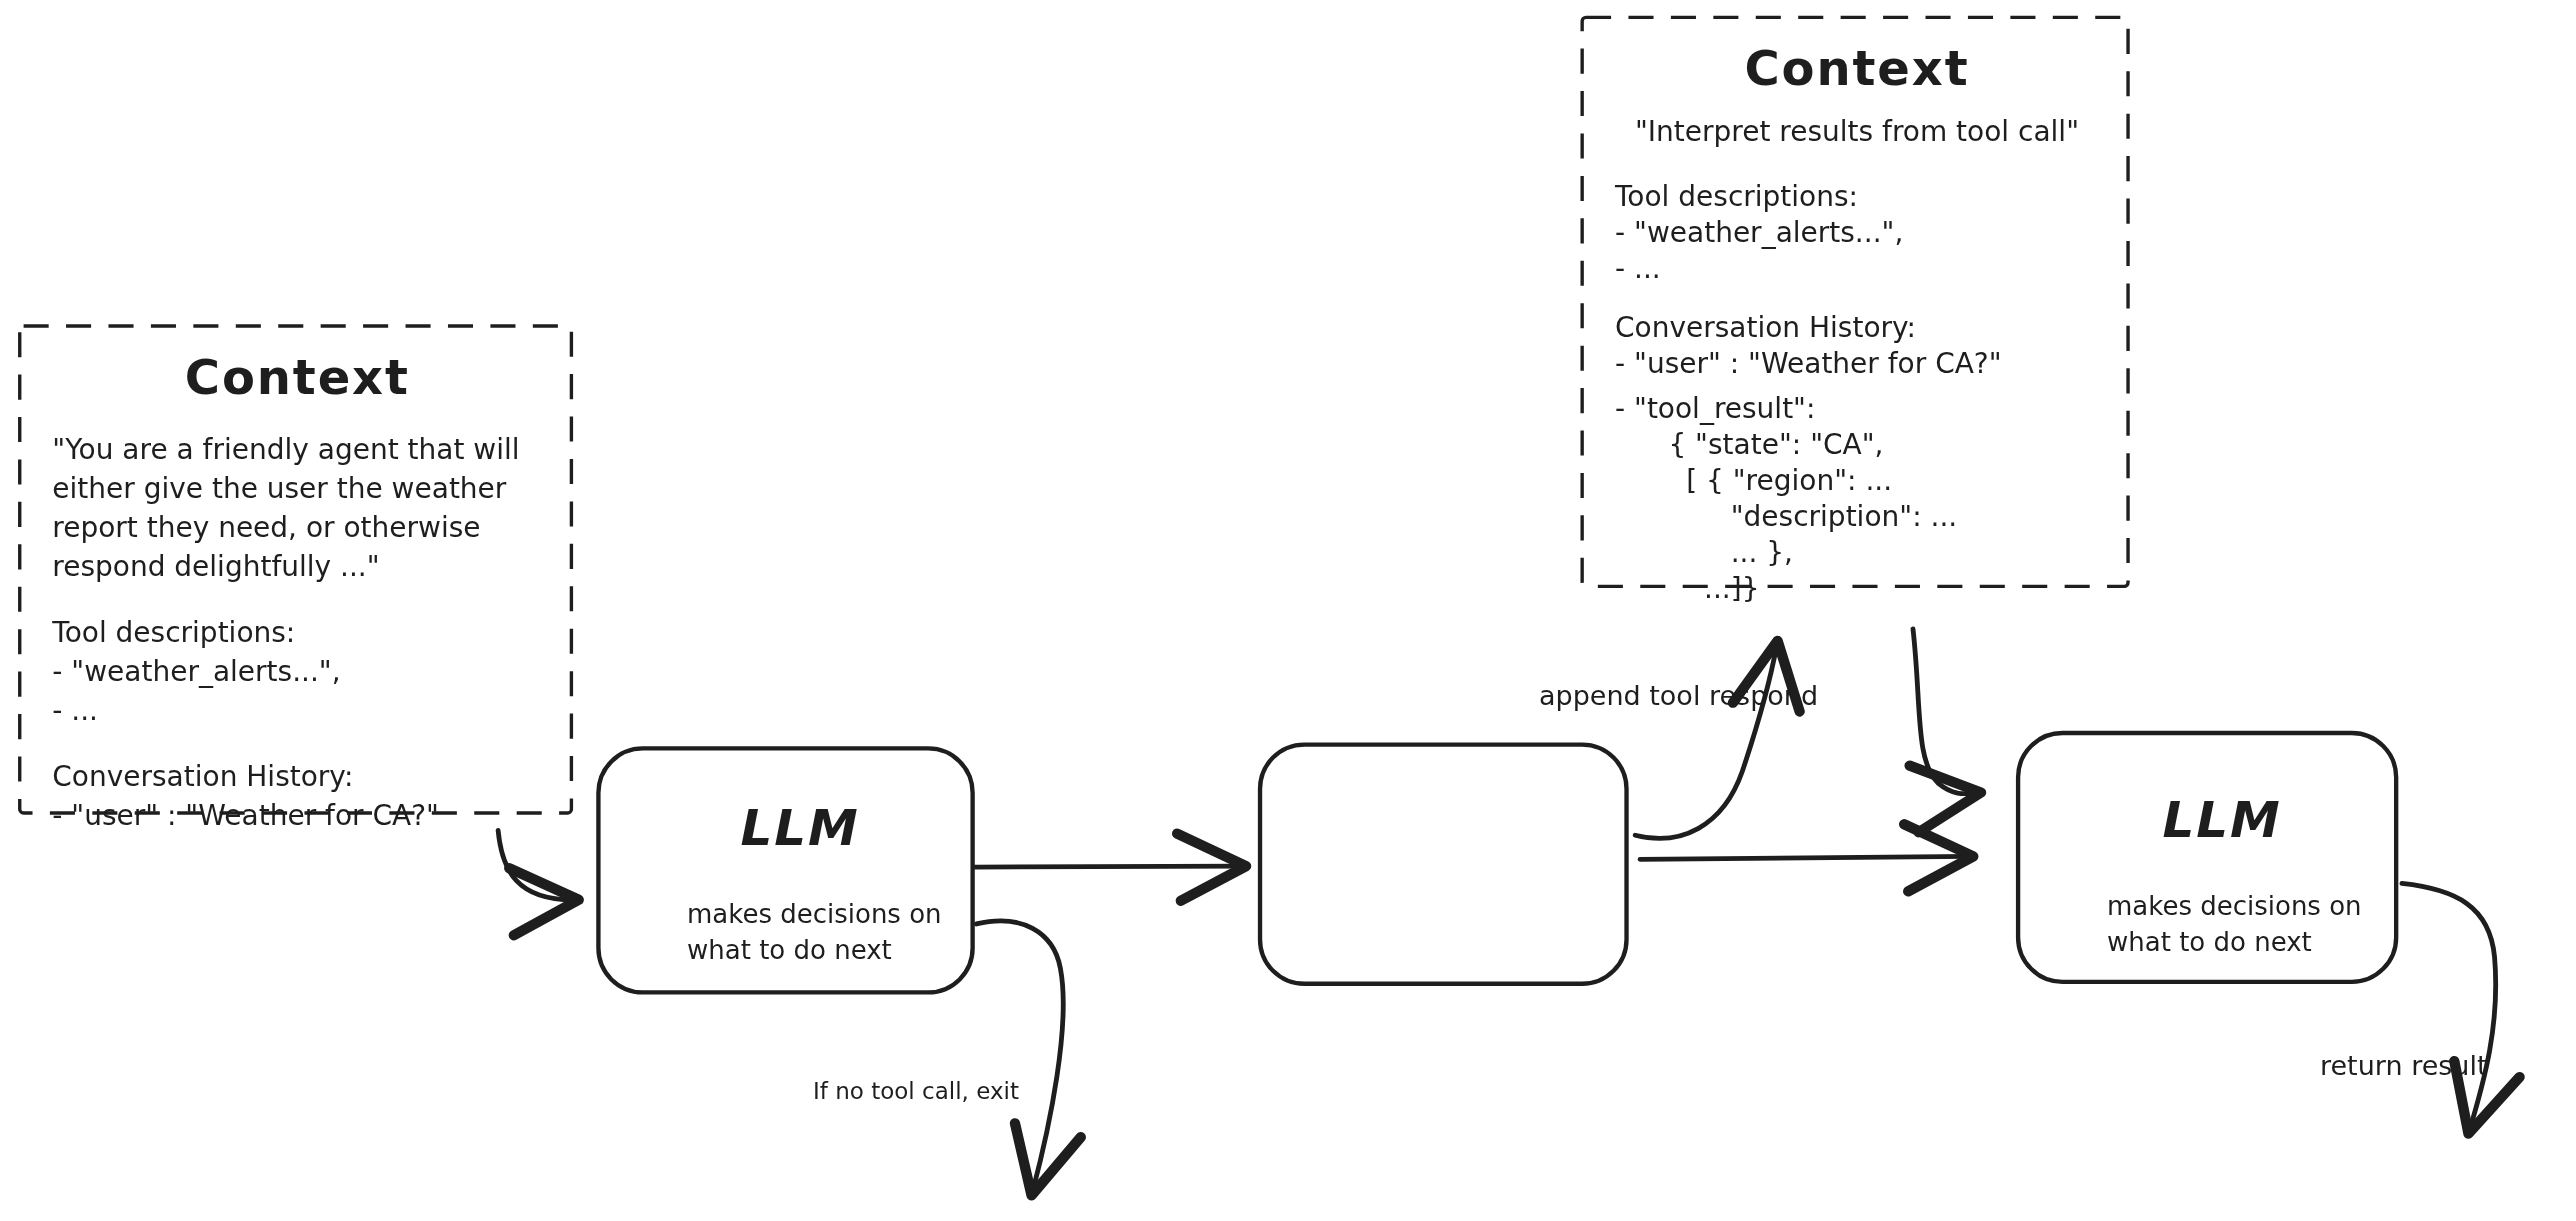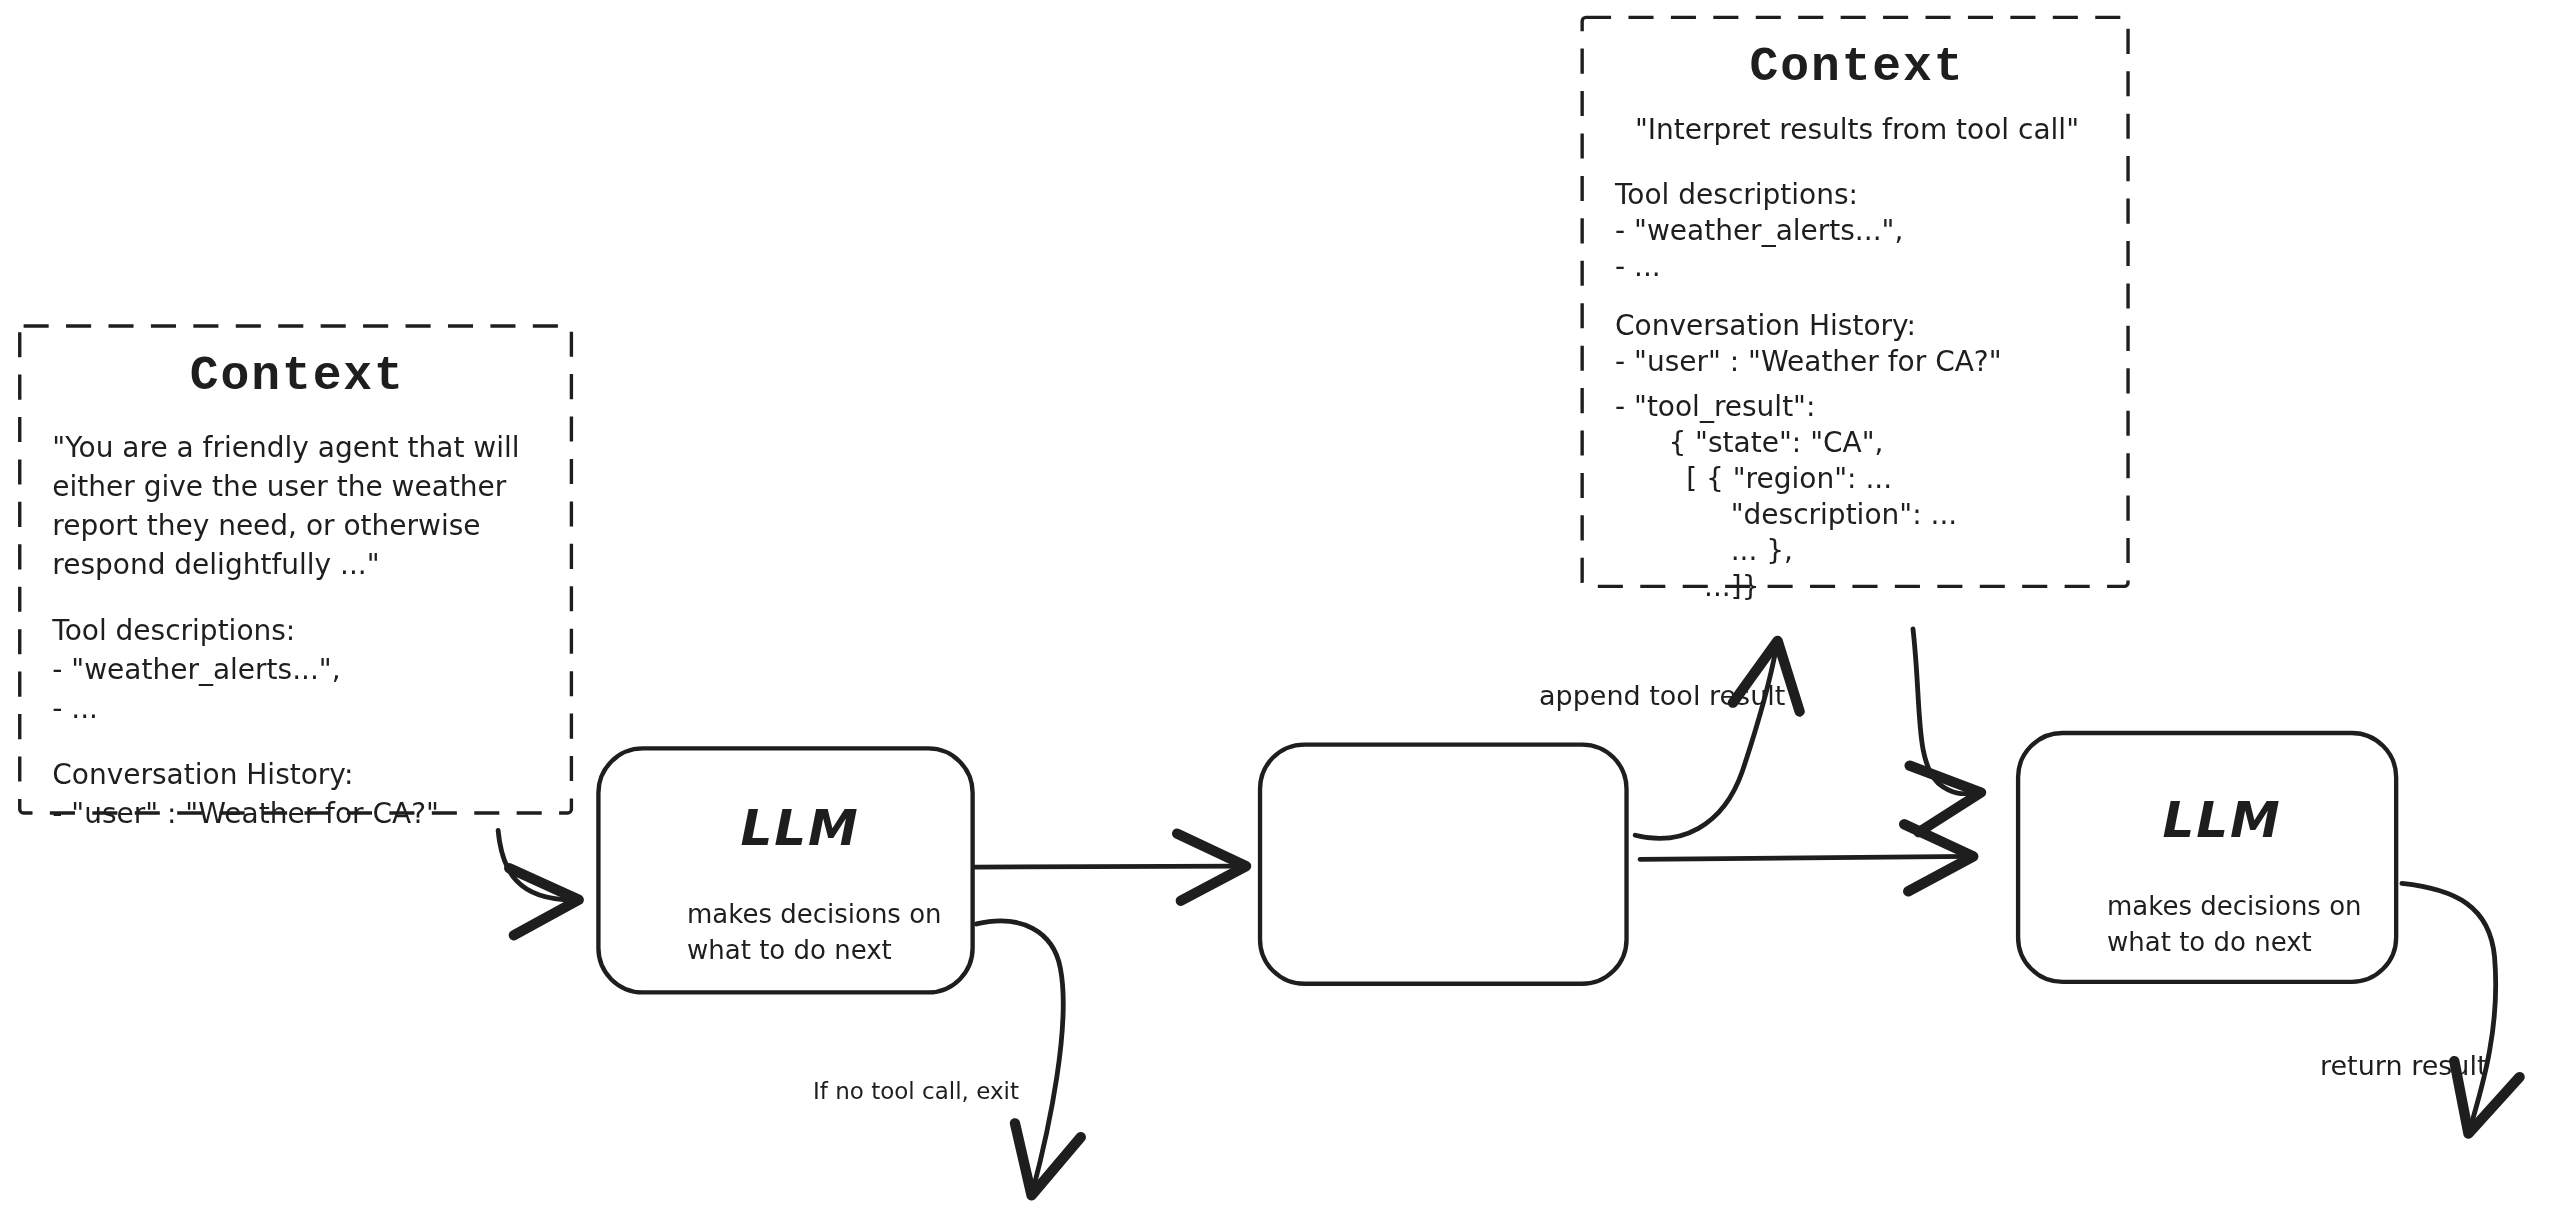--- a/index.html
+++ b/index.html
@@ -34,21 +34,20 @@
     position: absolute;
     box-sizing: border-box;
     padding: 23px 29px 0 33px;
   }
   .ctx-title {
     text-align: center;
     font-size: 48px;
     font-weight: 700;
     letter-spacing: 1.9px;
     margin-bottom: 25px;
-    font-family: Liberation Mono, monospace;
   }
   .ctx-text {
     font-size: 28px;
     line-height: 39px;
     white-space: pre;
     margin-bottom: 27px;
   }
   #ctx2 .ctx-text { line-height: 36px; margin-bottom: 23px; }
   #ctx2 .ctx-title { margin-bottom: 17.4px; }
   #ctx2 .tool-result-block { margin-top: -11.6px; }
@@ -143,18 +142,18 @@
 what to do next</div>
   </div>
 
 
   <div class="node" style="left:2018px; top:733px; width:378px; height:249px; padding-top:58px;">
     <div class="node-title italic">LLM</div>
     <div class="node-sub">makes decisions on
 what to do next</div>
   </div>
 
-  <div class="edge-label" style="left:1539px; top:680px;">append tool result</div>
+  <div class="edge-label" style="left:1539px; top:680px;">append tool respond</div>
   <div class="edge-label" style="left:813px; top:1078px; font-size:23px;">If no tool call, exit</div>
   <div class="edge-label" style="left:2320px; top:1015px;margin-top:35px;">return result</div>
 
 </div>
 
 
 </body></html>

